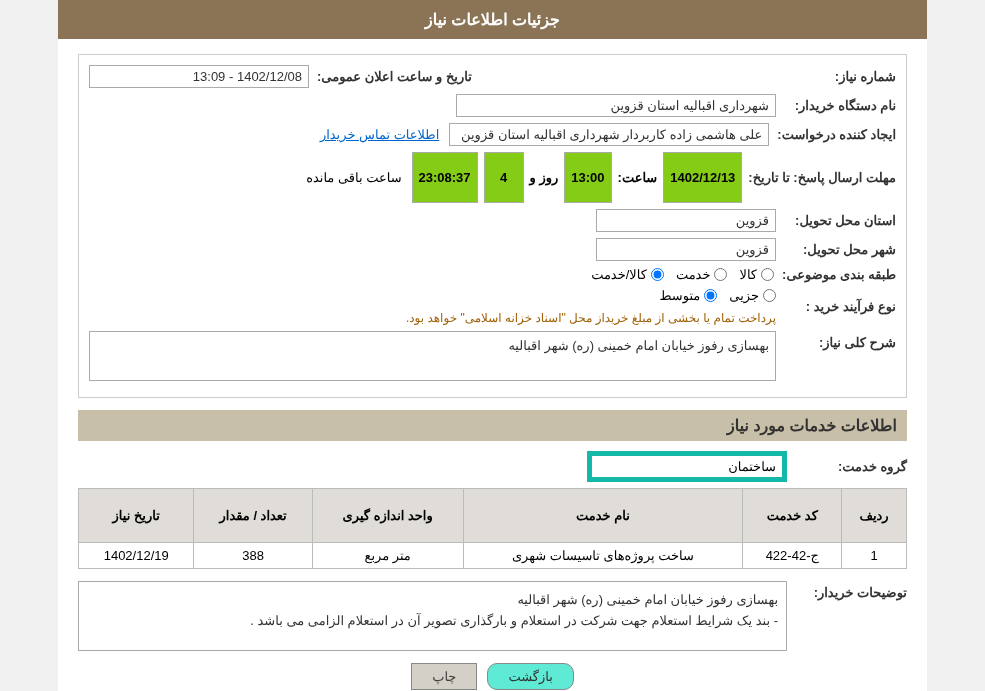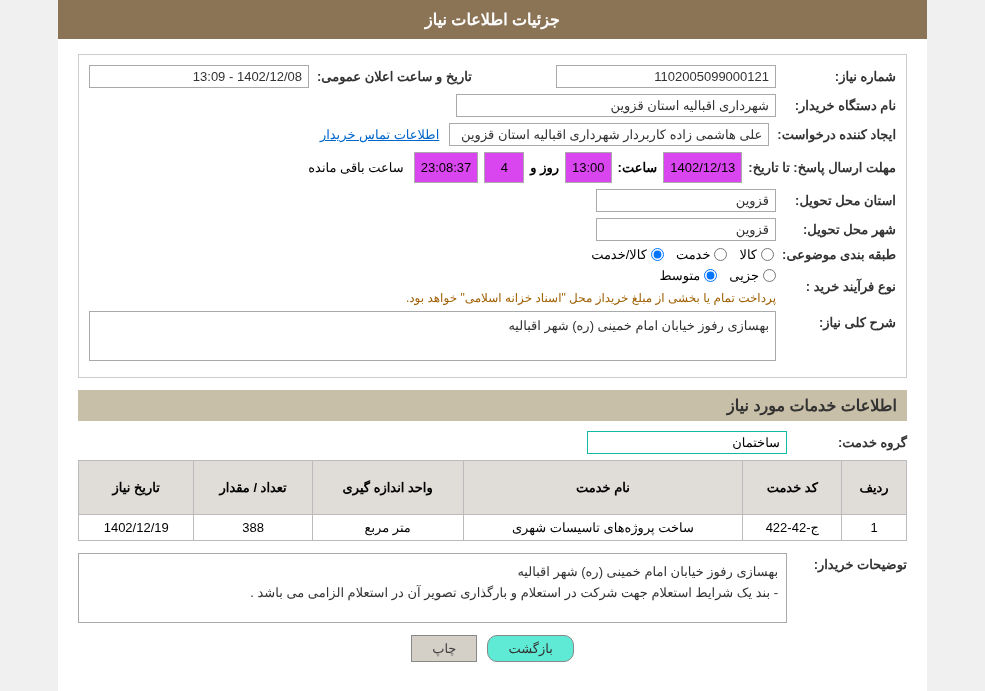--- a/index.html
+++ b/index.html
@@ -73,22 +73,23 @@
       flex-wrap: wrap;
     }
     .deadline-label {
       font-weight: bold;
       color: #333;
       min-width: 120px;
       text-align: right;
     }
     .deadline-box {
       border: 1px solid #aaa;
-      padding: 7px 6px;
-      background: #d946ef;
+      padding: 17px 6px;
+      background: #84cc16;
+      font-weight: bold;
     }
     .deadline-unit {
       font-weight: bold;
     }
     .radio-group {
       display: flex;
       gap: 12px;
       align-items: center;
     }
     .radio-item {
@@ -133,21 +134,21 @@
       align-items: center;
       margin-bottom: 6px;
     }
     .service-label {
       font-weight: bold;
       color: #333;
       min-width: 120px;
       text-align: right;
     }
     .service-value {
-      border: 1px solid #14b8a6;
+      border: 5px solid #14b8a6;
       padding: 3px 6px;
       background: #fff;
       min-width: 200px;
     }
     table.service-table {
       width: 100%;
       border-collapse: collapse;
       margin-bottom: 12px;
       font-size: 13px;
     }
@@ -223,21 +224,20 @@
   <div class="header-bar">
     <span>جزئیات اطلاعات نیاز</span>
   </div>
 
   <div class="content">
 
     <div class="inner-section">
 
       <div class="form-row">
         <span class="form-label">شماره نیاز:</span>
-        <span class="form-value medium">1102005099000121</span>
         <span style="flex:1"></span>
         <span class="form-label" style="min-width:160px;">تاریخ و ساعت اعلان عمومی:</span>
         <span class="form-value medium">1402/12/08 - 13:09</span>
       </div>
 
       <div class="form-row">
         <span class="form-label">نام دستگاه خریدار:</span>
         <span class="form-value wide">شهرداری اقبالیه استان قزوین</span>
       </div>
 

